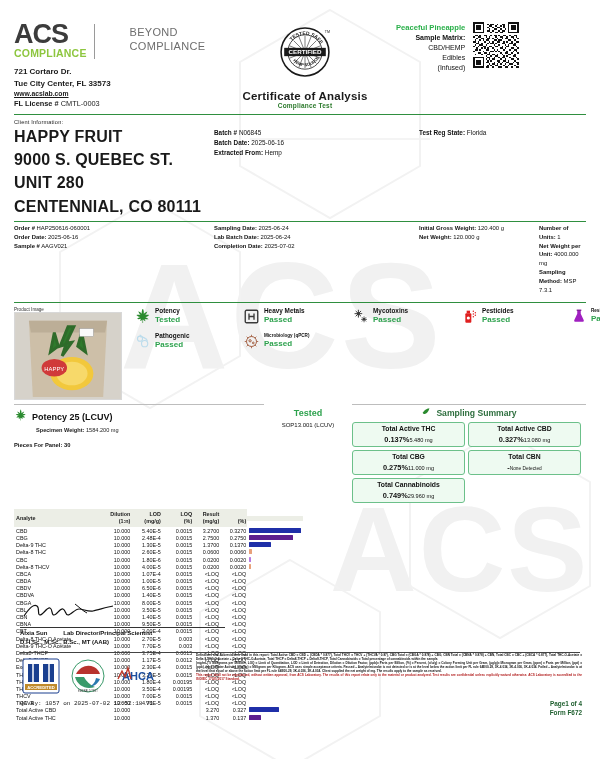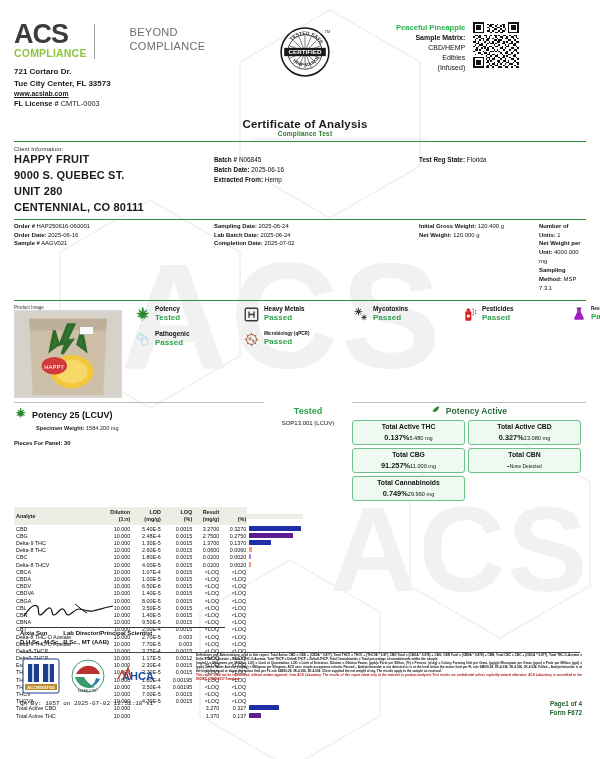--- a/index.html
+++ b/index.html
@@ -37,37 +37,37 @@
   .lab-word { font-size:10.5px; font-weight:bold; color:#8dc63f; letter-spacing:0.2px; margin-top:1px;}
   .logo-divider { width:1px; background:#9a9a9a; margin:2px 7px 0 7px; align-self:stretch; min-height:30px;}
   .beyond { font-size:11px; color:#6d6d6d; line-height:1.25; letter-spacing:0.3px; padding-top:4px;margin-left:28px;}
   .addr { margin-top:7px; font-size:7.4px; line-height:1.45; color:#1a1a1a; }
   .addr b { font-weight:bold; }
   .addr .big { font-size:8px; font-weight:bold; }
   .addr .url { font-weight:bold; text-decoration:underline; font-size:6.8px;}
 
   .seal-block { text-align:center; width:150px; margin-top:4px; }
   .seal { width:52px; height:52px; margin:0 auto; }
-  .coa-title { font-size:11.5px; font-weight:bold; color:#1a1a1a; margin-top:36px; letter-spacing:0.2px;}
+  .coa-title { font-size:11.5px; font-weight:bold; color:#1a1a1a; margin-top:8px; letter-spacing:0.2px;}
   .coa-sub { font-size:6.5px; font-weight:bold; color:#2c7a2c; letter-spacing:0.2px;}
 
   .sample-block { width:190px; display:flex; justify-content:flex-start; gap:8px; align-items:flex-start;}
   .sample-text { text-align:right; font-size:7px; line-height:1.45; }
   .sample-name { color:#2ab04a; font-weight:bold; font-size:7.6px; }
   .sample-matrix-lbl { font-weight:bold; color:#111; }
   .qr { width:46px; height:46px; }
 
   
   .rule-green { border-top:1.1px solid #2f8f3f; margin:4px 0 0 0; }
   .client-sec { display:flex; padding-top:4px; }
   .col-a { width:200px; }
   .col-b { width:205px; }
   .col-c { flex:1; }
   .lbl-tiny { font-size:5.6px; color:#222; letter-spacing:0.2px;}
-  .cname { font-size:11px; font-weight:bold; color:#1a1a1a; line-height:1.45; letter-spacing:0.2px;}
+  .cname { font-size:16px; font-weight:bold; color:#1a1a1a; line-height:1.45; letter-spacing:0.2px;}
   .kv { font-size:6.4px; line-height:1.55; }
   .kv b { font-weight:bold; }
 
   .order-sec { display:flex; padding-top:2px; padding-bottom:3px;}
   .order-sec .kv { font-size:5.9px; line-height:1.5;}
 
   
   .status-strip { display:flex; padding-top:4px; }
   .prod-img-wrap { width:112px; }
   .prod-img-lbl { font-size:4.6px; color:#333; }
@@ -632,41 +632,41 @@
       <div class="sop">SOP13.001 (LCUV)</div>
     </div>
     <div class="pot-right">
       <div class="rule-grey"></div>
       <div class="ps-hdr">
         <span>
           <svg width="10" height="10" viewBox="0 0 24 24" fill="#2a8a2e">
               <path d="M4 14c6-10 16-11 16-11s-2 12-11 14c-2 .4-4-1-5-3z"></path>
             </svg>
         </span>
-        <span>Potency Active</span>
+        <span>Sampling Summary</span>
       </div>
       <div class="ps-grid">
         <div class="ps-box">
           <div class="ps-name">Total Active THC</div>
           <div class="ps-vals">
               <span class="ps-pct">0.137%</span>
               <span class="ps-mg">5.480 mg</span>
             </div>
         </div>
         <div class="ps-box">
           <div class="ps-name">Total Active CBD</div>
           <div class="ps-vals">
               <span class="ps-pct">0.327%</span>
               <span class="ps-mg">13.080 mg</span>
             </div>
         </div>
         <div class="ps-box">
           <div class="ps-name">Total CBG</div>
           <div class="ps-vals">
-              <span class="ps-pct">91.257%</span>
+              <span class="ps-pct">0.275%</span>
               <span class="ps-mg">11.000 mg</span>
             </div>
         </div>
         <div class="ps-box">
           <div class="ps-name">Total CBN</div>
           <div class="ps-vals">
               <span class="ps-pct">-</span>
               <span class="ps-mg nd">None Detected</span>
             </div>
         </div>

